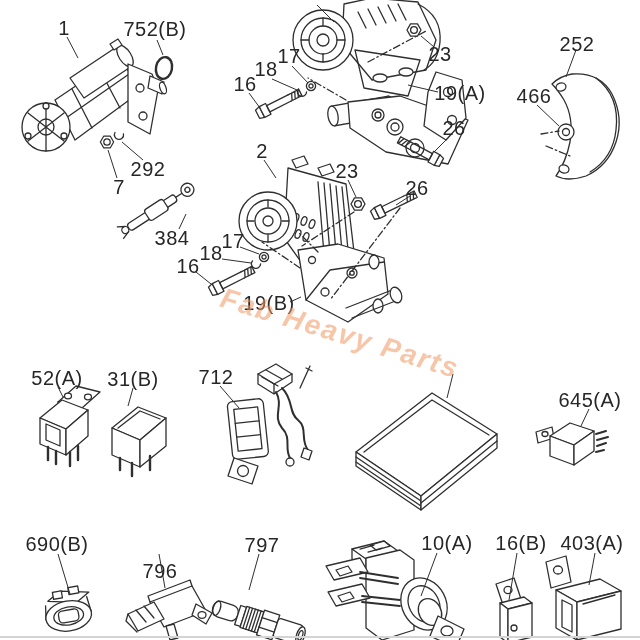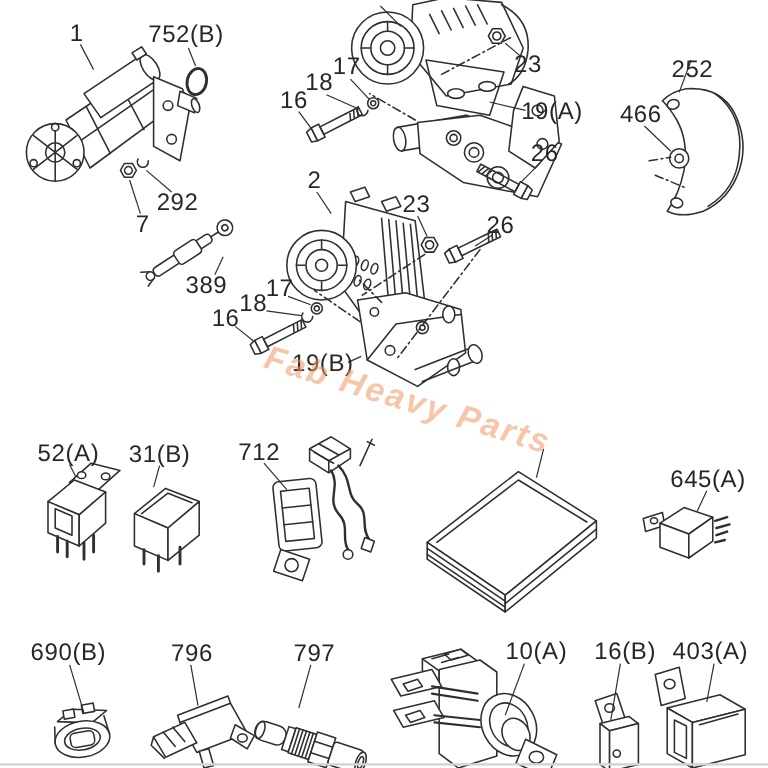--- a/index.html
+++ b/index.html
@@ -325,43 +325,43 @@
       <line x1="437" y1="553" x2="421" y2="596"></line>
       <line x1="517" y1="553" x2="509" y2="600"></line>
       <line x1="595" y1="553" x2="589" y2="585"></line>
     </g>
   </svg>
 
   <div class="lbl" style="left:64px;top:28px">1</div>
   <div class="lbl" style="left:155px;top:29px">752(B)</div>
   <div class="lbl" style="left:148px;top:169px">292</div>
   <div class="lbl" style="left:119px;top:187px">7</div>
-  <div class="lbl" style="left:172px;top:238px">389</div>
+  <div class="lbl" style="left:172px;top:238px">384</div>
   <div class="lbl" style="left:307px;top:-9px">3</div>
   <div class="lbl" style="left:245px;top:84px">16</div>
   <div class="lbl" style="left:266px;top:69px">18</div>
   <div class="lbl" style="left:289px;top:56px">17</div>
   <div class="lbl" style="left:440px;top:54px">23</div>
   <div class="lbl" style="left:460px;top:93px">19(A)</div>
   <div class="lbl" style="left:454px;top:128px">26</div>
-  <div class="lbl" style="left:577px;top:58px">252</div>
+  <div class="lbl" style="left:577px;top:44px">252</div>
   <div class="lbl" style="left:534px;top:96px">466</div>
   <div class="lbl" style="left:262px;top:151px">2</div>
   <div class="lbl" style="left:347px;top:171px">23</div>
   <div class="lbl" style="left:417px;top:188px">26</div>
   <div class="lbl" style="left:233px;top:241px">17</div>
   <div class="lbl" style="left:211px;top:253px">18</div>
   <div class="lbl" style="left:188px;top:266px">16</div>
   <div class="lbl" style="left:269px;top:303px">19(B)</div>
   <div class="lbl" style="left:57px;top:378px">52(A)</div>
   <div class="lbl" style="left:133px;top:379px">31(B)</div>
   <div class="lbl" style="left:216px;top:377px">712</div>
   <div class="lbl" style="left:590px;top:400px">645(A)</div>
   <div class="lbl" style="left:57px;top:544px">690(B)</div>
-  <div class="lbl" style="left:160px;top:545px">796</div>
+  <div class="lbl" style="left:160px;top:571px">796</div>
   <div class="lbl" style="left:262px;top:545px">797</div>
   <div class="lbl" style="left:447px;top:543px">10(A)</div>
   <div class="lbl" style="left:521px;top:543px">16(B)</div>
   <div class="lbl" style="left:592px;top:543px">403(A)</div>
 
 
   <div class="watermark">Fab Heavy Parts</div>
 
   <div class="bottom-line"></div>
 </div>

